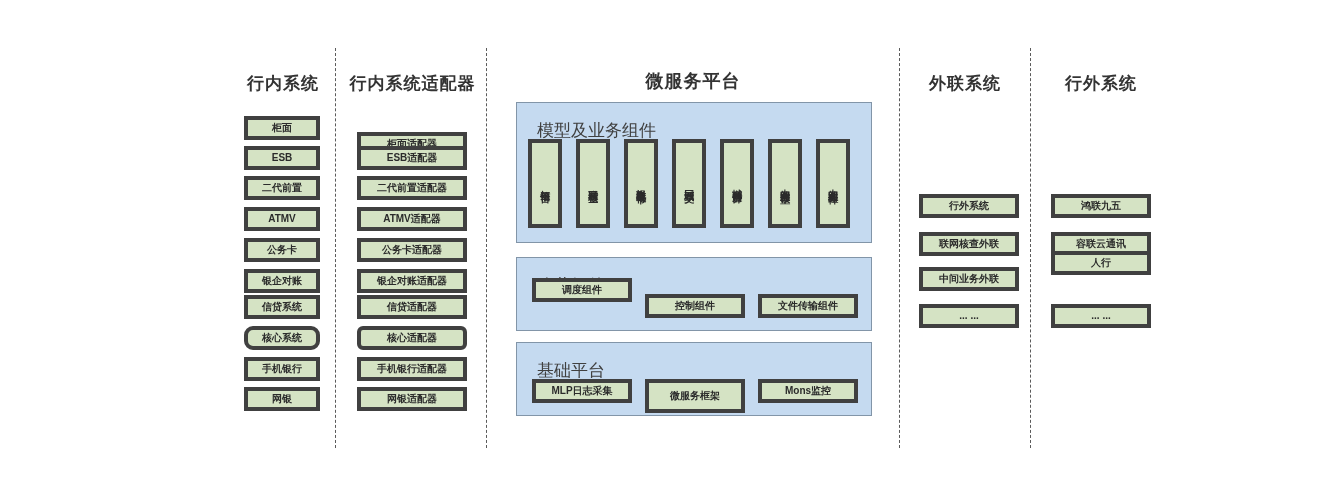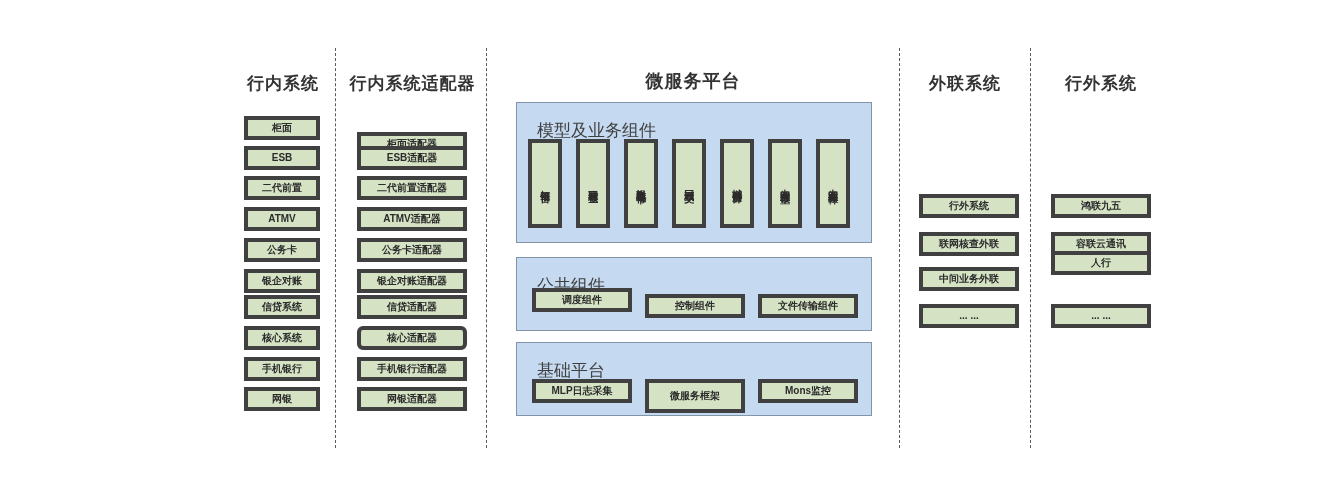--- a/index.html
+++ b/index.html
@@ -90,21 +90,21 @@
 
   <div class="col-title" style="left:205px; top:56px; width:140px;">行内系统</div>
 
   <div class="gbox" style="left:236px; top:108px; width:76px; height:21px;">柜面</div>
   <div class="gbox" style="left:236px; top:138px; width:76px; height:21px;">ESB</div>
   <div class="gbox" style="left:236px; top:168px; width:76px; height:21px;">二代前置</div>
   <div class="gbox" style="left:236px; top:199px; width:76px; height:21px;">ATMV</div>
   <div class="gbox" style="left:236px; top:230px; width:76px; height:21px;">公务卡</div>
   <div class="gbox" style="left:236px; top:261px; width:76px; height:21px;">银企对账</div>
   <div class="gbox" style="left:236px; top:287px; width:76px; height:21px;">信贷系统</div>
-  <div class="gbox" style="left:236px; top:318px; width:76px; height:21px;">核心系统</div>
+  <div class="gbox" style="left:236px; top:318px; width:76px; height:21px;border-radius:9px;">核心系统</div>
   <div class="gbox" style="left:236px; top:349px; width:76px; height:16px;">手机银行</div>
   <div class="gbox" style="left:236px; top:379px; width:76px; height:21px;">网银</div>
 
   <div class="col-title" style="left:332px; top:56px; width:145px;text-align:center;">行内系统适配器</div>
 
   <div class="gbox" style="left:349px; top:124px; width:110px; height:21px;">柜面适配器</div>
   <div class="gbox" style="left:349px; top:138px; width:110px; height:21px;">ESB适配器</div>
   <div class="gbox" style="left:349px; top:168px; width:110px; height:21px;">二代前置适配器</div>
   <div class="gbox" style="left:349px; top:199px; width:110px; height:21px;">ATMV适配器</div>
   <div class="gbox" style="left:349px; top:230px; width:110px; height:21px;">公务卡适配器</div>
@@ -123,21 +123,21 @@
   <div class="gbox vert" style="left:568px; top:131px; width:34px; height:89px;">联网核查</div>
   <div class="gbox vert" style="left:616px; top:131px; width:34px; height:89px;">银联及银行卡</div>
   <div class="gbox vert" style="left:664px; top:131px; width:34px; height:89px;">同城票交</div>
   <div class="gbox vert" style="left:712px; top:131px; width:34px; height:89px;">城商行清算</div>
   <div class="gbox vert" style="left:760px; top:131px; width:34px; height:89px;">中间业务模型</div>
   <div class="gbox vert" style="left:808px; top:131px; width:34px; height:89px;">中间业务组件</div>
 
   <div class="panel" style="left:508px; top:249px; width:356px; height:74px;">
     <div class="panel-title">公共组件</div>
   </div>
-  <div class="gbox" style="left:524px; top:280px; width:100px; height:22px;">调度组件</div>
+  <div class="gbox" style="left:524px; top:270px; width:100px; height:22px;">调度组件</div>
   <div class="gbox" style="left:637px; top:286px; width:100px; height:22px;">控制组件</div>
   <div class="gbox" style="left:750px; top:286px; width:100px; height:22px;">文件传输组件</div>
 
   <div class="panel" style="left:508px; top:334px; width:356px; height:74px;">
     <div class="panel-title">基础平台</div>
   </div>
   <div class="gbox" style="left:524px; top:371px; width:100px; height:22px;">MLP日志采集</div>
   <div class="gbox" style="left:637px; top:371px; width:100px; height:34px;">微服务框架</div>
   <div class="gbox" style="left:750px; top:371px; width:100px; height:22px;">Mons监控</div>
 

